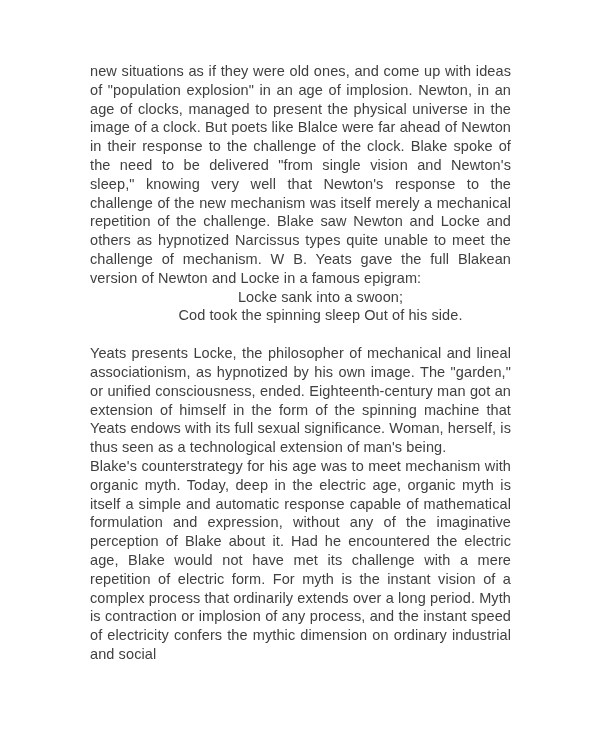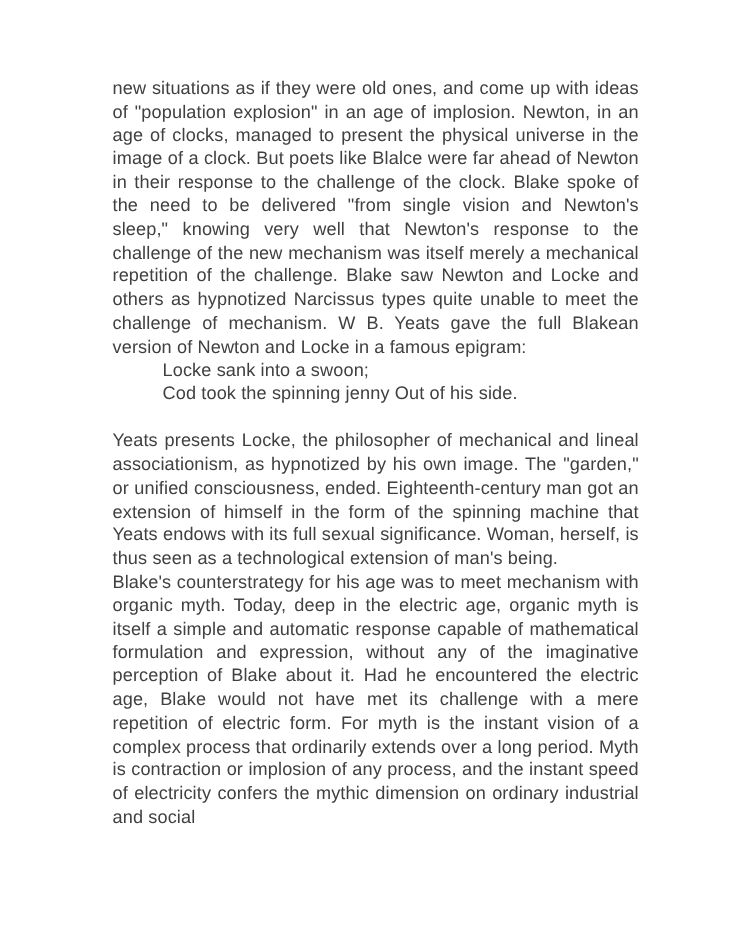--- a/index.html
+++ b/index.html
@@ -26,37 +26,37 @@
     letter-spacing: 0.1px;
   }
   .para {
     margin: 0;
     text-align: justify;
     text-justify: inter-word;
   }
   .verse {
     margin: 0 0 19px 0;
     padding-left: 40px;
-    text-align: left;
+    text-align: center;
   }
   .verse-line {
     display: block;
   }
 </style>
 </head>
 <body>
 
 <div class="page">
   <div class="content">
 
     <p class="para">new situations as if they were old ones, and come up with ideas of "population explosion" in an age of implosion. Newton, in an age of clocks, managed to present the physical universe in the image of a clock. But poets like Blalce were far ahead of Newton in their response to the challenge of the clock. Blake spoke of the need to be delivered "from single vision and Newton's sleep," knowing very well that Newton's response to the challenge of the new mechanism was itself merely a mechanical repetition of the challenge. Blake saw Newton and Locke and others as hypnotized Narcissus types quite unable to meet the challenge of mechanism. W B. Yeats gave the full Blakean version of Newton and Locke in a famous epigram:</p>
 
     <div class="verse">
       <span class="verse-line">Locke sank into a swoon;</span>
-      <span class="verse-line">Cod took the spinning jenny Out of his side.</span>
+      <span class="verse-line">Cod took the spinning sleep Out of his side.</span>
     </div>
 
     <p class="para">Yeats presents Locke, the philosopher of mechanical and lineal associationism, as hypnotized by his own image. The "garden," or unified consciousness, ended. Eighteenth-century man got an extension of himself in the form of the spinning machine that Yeats endows with its full sexual significance. Woman, herself, is thus seen as a technological extension of man's being.</p>
 
     <p class="para">Blake's counterstrategy for his age was to meet mechanism with organic myth. Today, deep in the electric age, organic myth is itself a simple and automatic response capable of mathematical formulation and expression, without any of the imaginative perception of Blake about it. Had he encountered the electric age, Blake would not have met its challenge with a mere repetition of electric form. For myth is the instant vision of a complex process that ordinarily extends over a long period. Myth is contraction or implosion of any process, and the instant speed of electricity confers the mythic dimension on ordinary industrial and social</p>
 
   </div>
 </div>
 
 </body></html>

